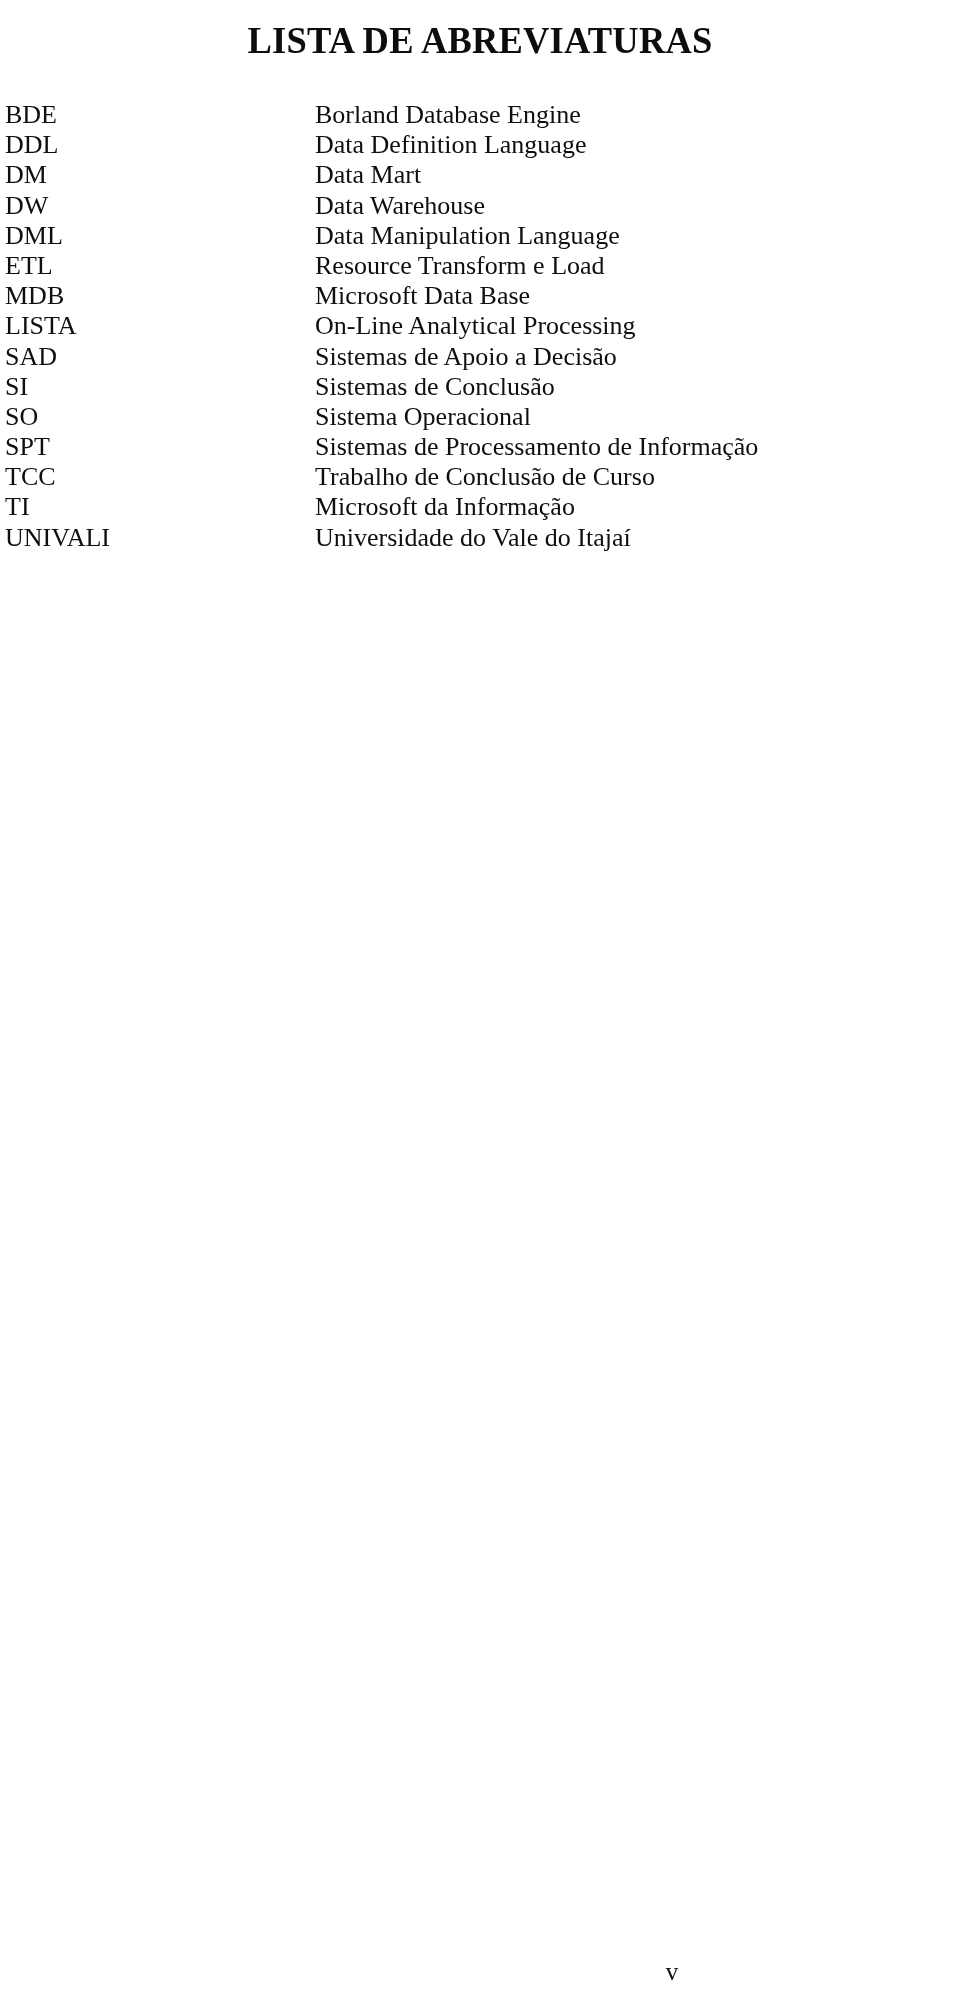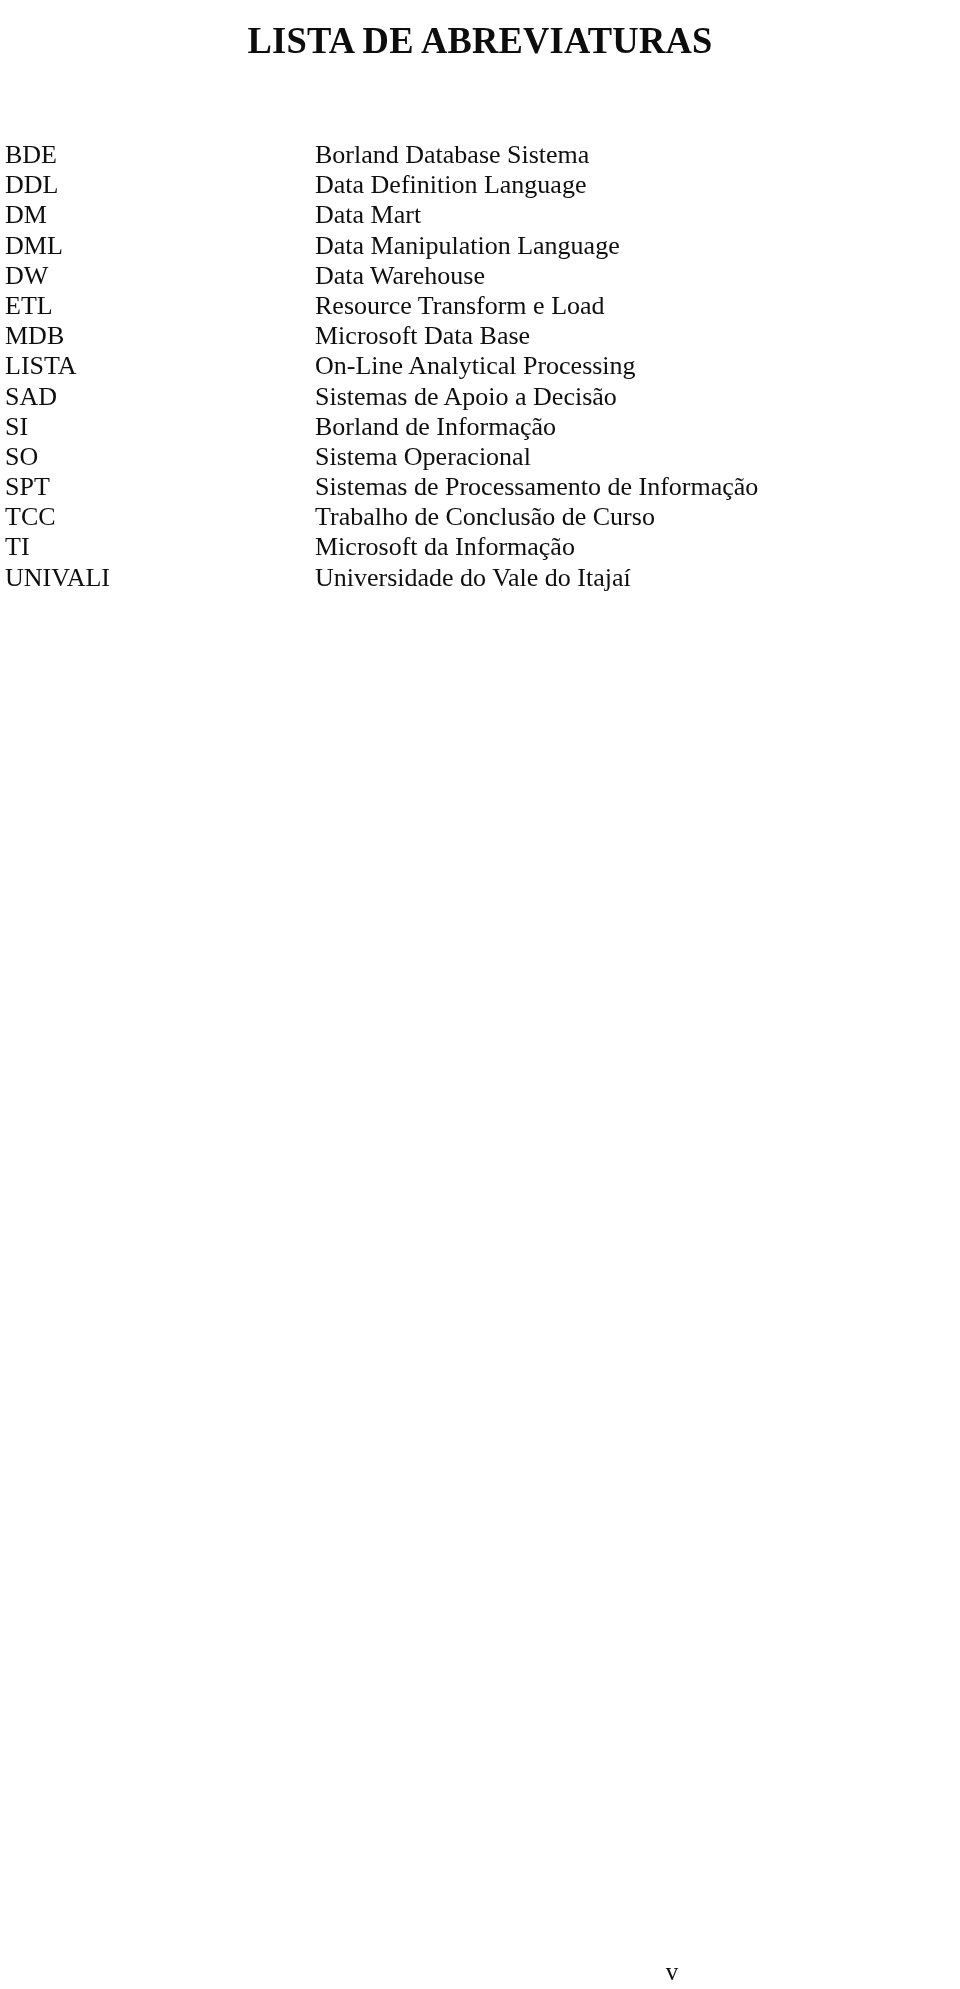--- a/index.html
+++ b/index.html
@@ -50,21 +50,20 @@
     height: 30.2px;
   }
 
   .abbr-term {
     flex: 0 0 310px;
     width: 310px;
     font-size: 26px;
     line-height: 30px;
     white-space: nowrap;
     color: #0f0f0f;
-    margin-top: 40px;
   }
 
   .abbr-def {
     flex: 1 1 auto;
     font-size: 26px;
     line-height: 30px;
     white-space: nowrap;
     color: #0f0f0f;
   }
 
@@ -83,57 +82,57 @@
 </head>
 <body>
 
 <div class="page">
 
   <h1 class="page-title">LISTA DE ABREVIATURAS</h1>
 
   <div class="abbr-list">
       <div class="abbr-row">
         <div class="abbr-term">BDE</div>
-        <div class="abbr-def">Borland Database Sistema</div>
+        <div class="abbr-def">Borland Database Engine</div>
       </div>
       <div class="abbr-row">
         <div class="abbr-term">DDL</div>
         <div class="abbr-def">Data Definition Language</div>
       </div>
       <div class="abbr-row">
         <div class="abbr-term">DM</div>
         <div class="abbr-def">Data Mart</div>
       </div>
       <div class="abbr-row">
+        <div class="abbr-term">DW</div>
+        <div class="abbr-def">Data Warehouse</div>
+      </div>
+      <div class="abbr-row">
         <div class="abbr-term">DML</div>
         <div class="abbr-def">Data Manipulation Language</div>
-      </div>
-      <div class="abbr-row">
-        <div class="abbr-term">DW</div>
-        <div class="abbr-def">Data Warehouse</div>
       </div>
       <div class="abbr-row">
         <div class="abbr-term">ETL</div>
         <div class="abbr-def">Resource Transform e Load</div>
       </div>
       <div class="abbr-row">
         <div class="abbr-term">MDB</div>
         <div class="abbr-def">Microsoft Data Base</div>
       </div>
       <div class="abbr-row">
         <div class="abbr-term">LISTA</div>
         <div class="abbr-def">On-Line Analytical Processing</div>
       </div>
       <div class="abbr-row">
         <div class="abbr-term">SAD</div>
         <div class="abbr-def">Sistemas de Apoio a Decisão</div>
       </div>
       <div class="abbr-row">
         <div class="abbr-term">SI</div>
-        <div class="abbr-def">Borland de Informação</div>
+        <div class="abbr-def">Sistemas de Conclusão</div>
       </div>
       <div class="abbr-row">
         <div class="abbr-term">SO</div>
         <div class="abbr-def">Sistema Operacional</div>
       </div>
       <div class="abbr-row">
         <div class="abbr-term">SPT</div>
         <div class="abbr-def">Sistemas de Processamento de Informação</div>
       </div>
       <div class="abbr-row">

